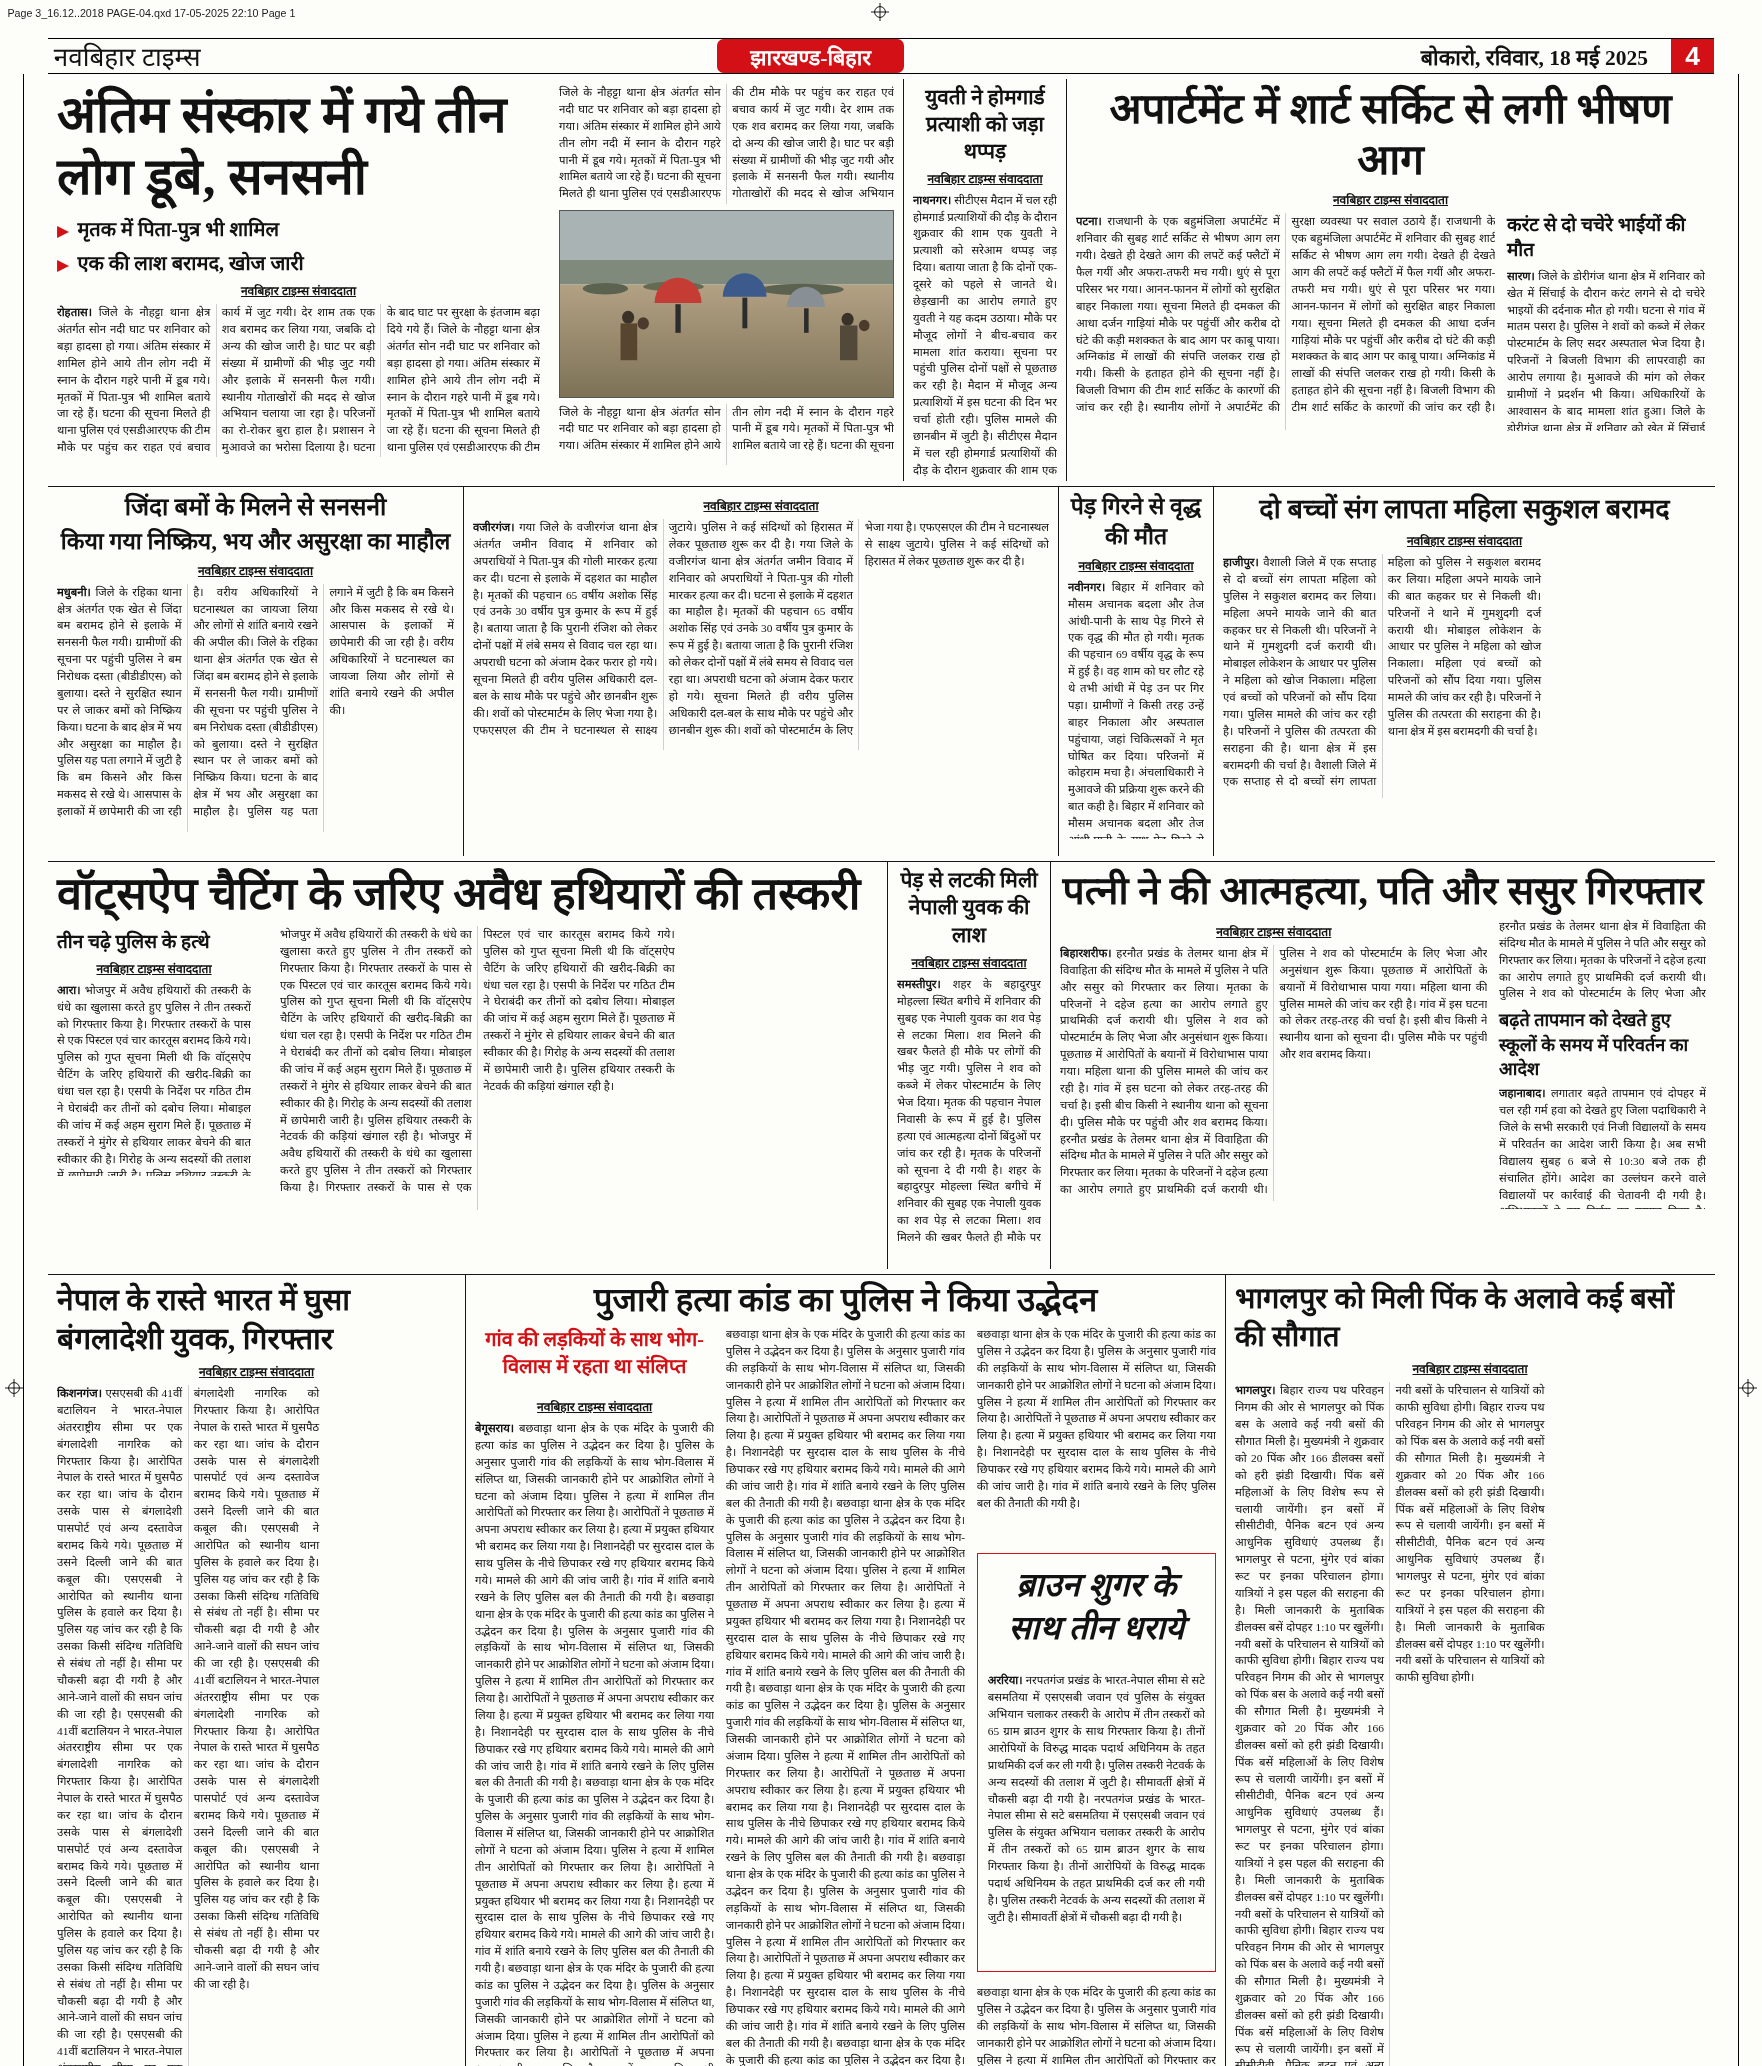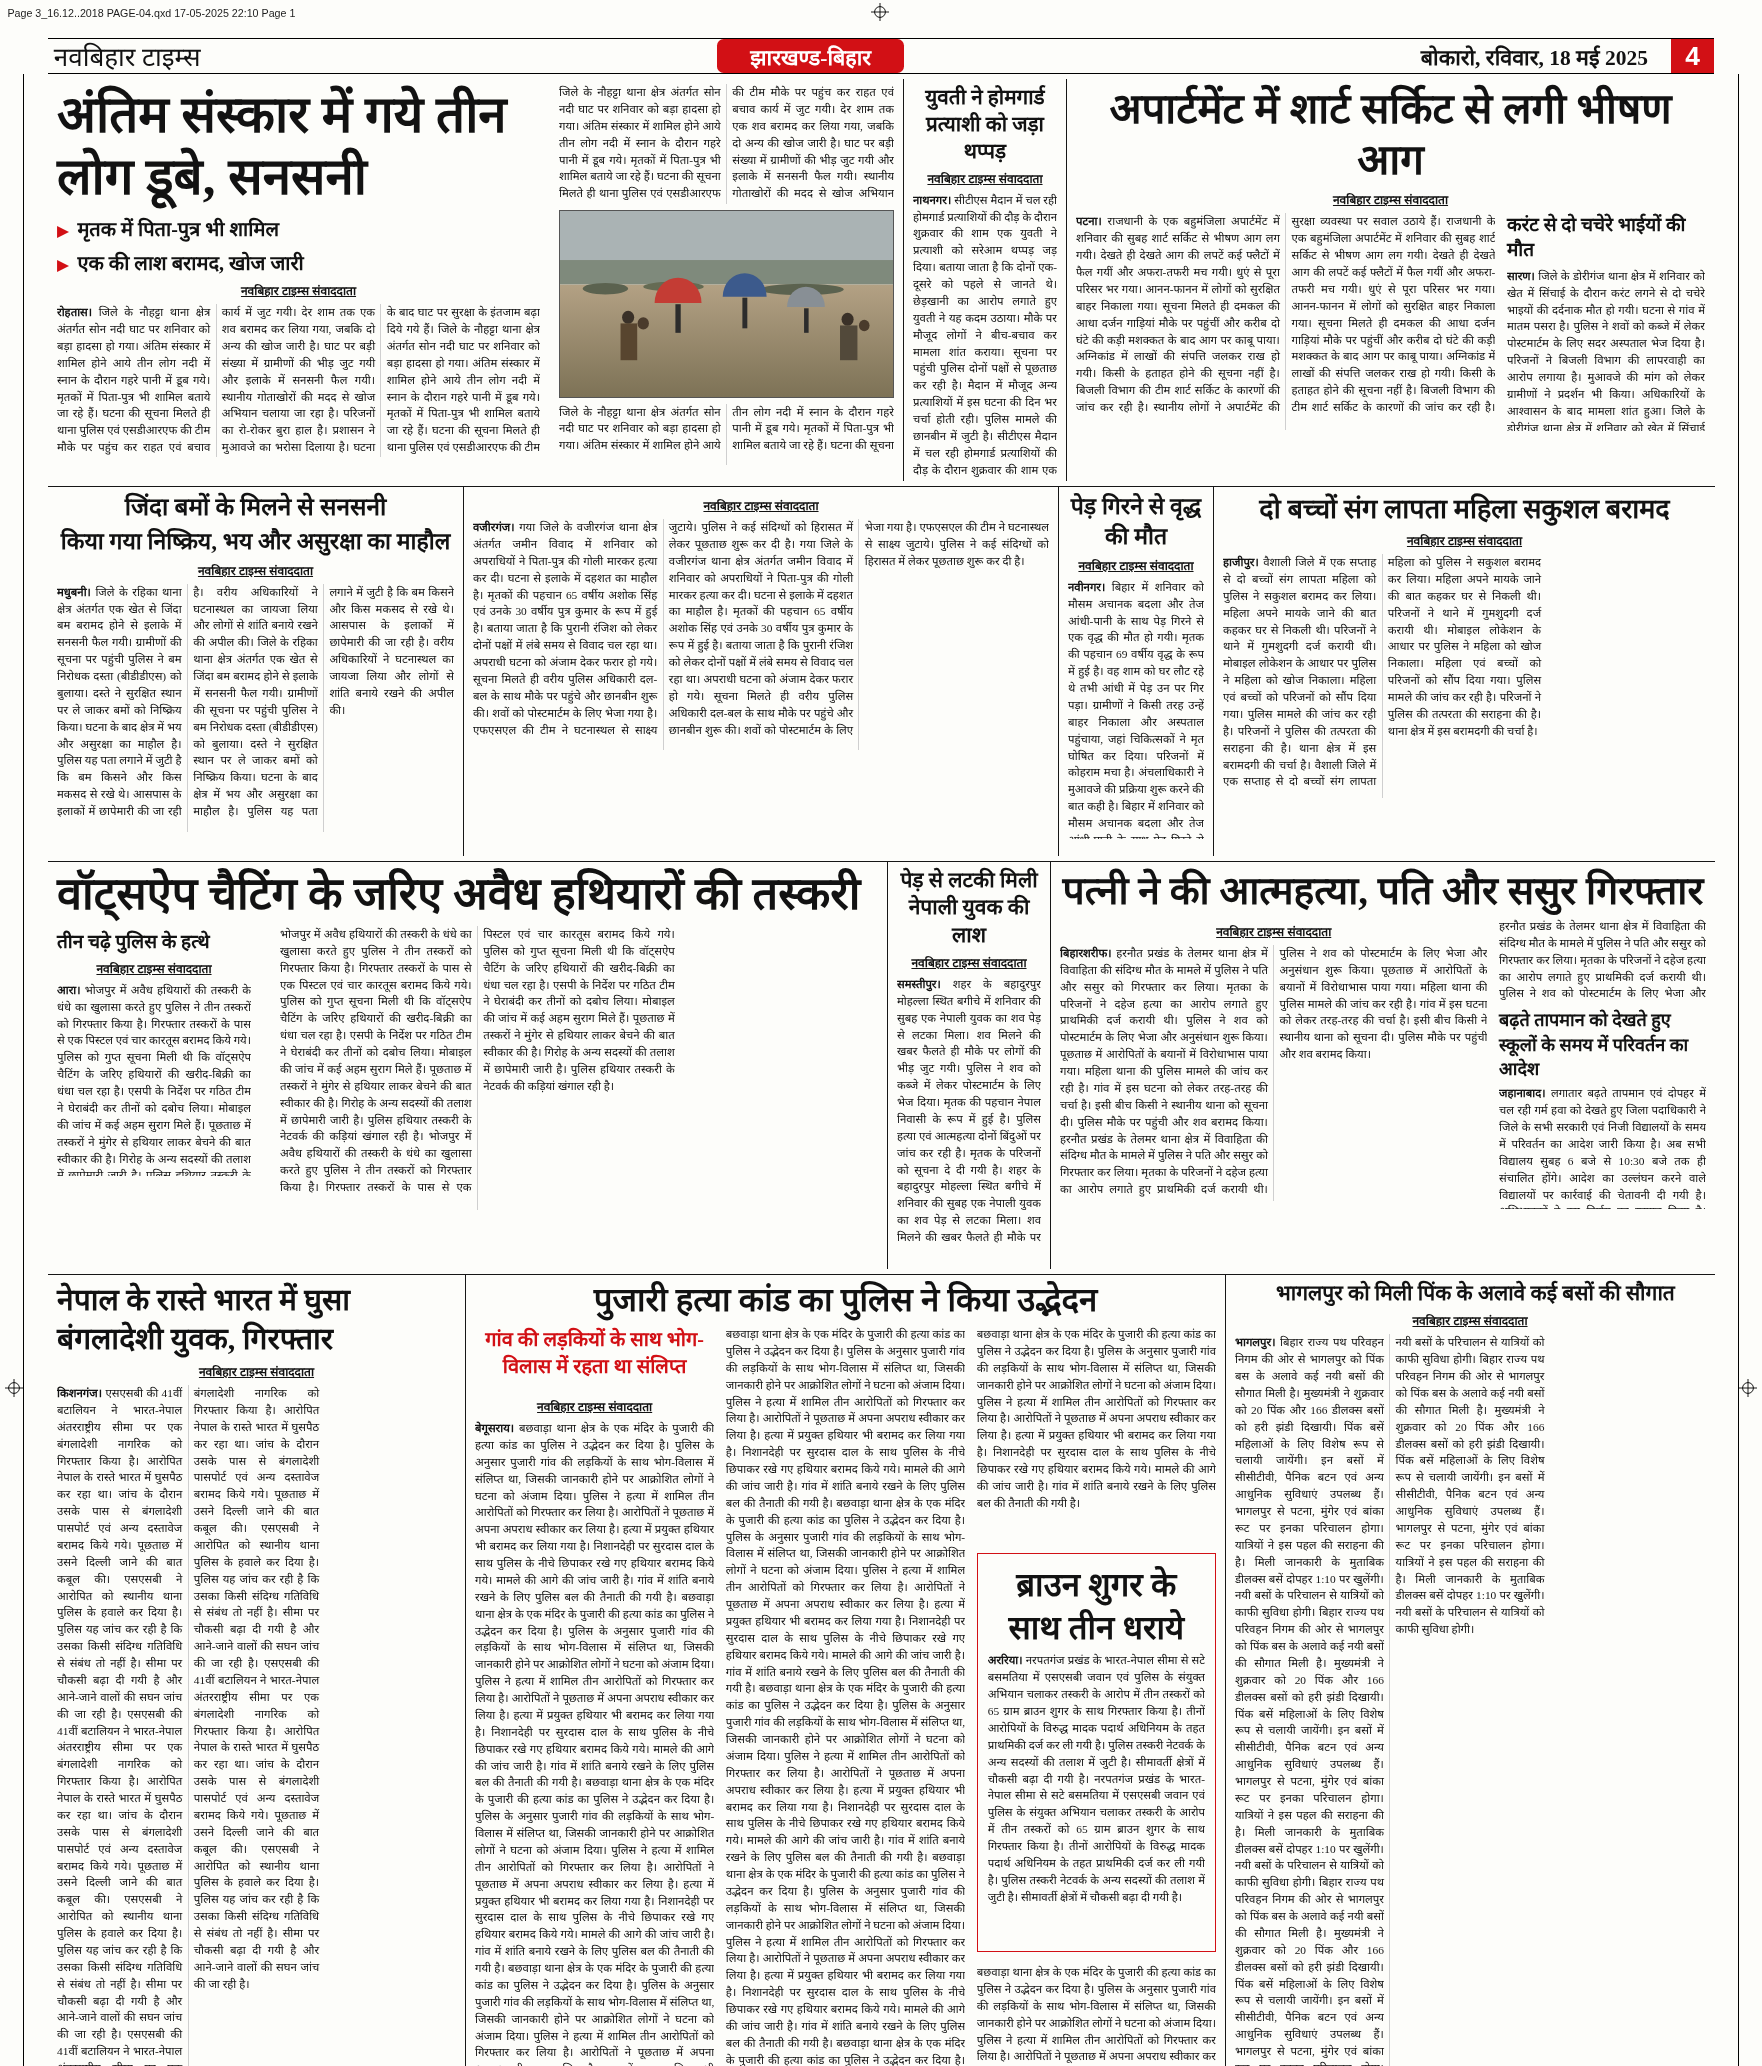--- a/index.html
+++ b/index.html
@@ -70,22 +70,22 @@
   #a-nepali .hl { font-size:21px; text-align:center; line-height:1.3; }
   #a-suicide .hl { font-size:39px; text-align:center; }
   .a10-grid { display:grid; grid-template-columns:1fr 207px; gap:11.6px; height:289px; margin-top:3.3px; }
   .school-hl { font-size:18px; font-weight:bold; line-height:1.35; margin:7.4px 0 4.1px; }
 
   #a-bang .hl { font-size:30px; line-height:1.3; }
   #a-priest .hl { font-size:33px; text-align:center; }
   .a12-grid { display:grid; grid-template-columns:1fr 1fr 1fr; gap:11.6px; height:1413px; margin-top:5.8px; }
   .priest-sub { color:var(--red); font-size:20px; font-weight:bold; text-align:center; line-height:1.35; margin-bottom:18px; }
   .sugar-box { border:1.7px solid var(--red); padding:10px; margin:11.6px 0; }
-  .sugar-box .hl { font-size:21px; text-align:center; line-height:1.3; margin-bottom:3px; }
-  #a-pink .hl { font-size:21px; line-height:1.3;margin-left:41px; }
+  .sugar-box .hl { font-size:21px; text-align:center; line-height:1.3; margin-bottom:23px;font-style:italic; }
+  #a-pink .hl { font-size:29px; line-height:1.3; }
 </style>
 </head>
 <body>
 
 <div class="sheet">
 
   <div class="print-line">Page 3_16.12..2018  PAGE-04.qxd  17-05-2025  22:10  Page 1</div>
 
   <svg class="regmark" style="left:871px; top:3.3px" viewBox="0 0 40 40">
       <circle cx="20" cy="20" r="12" fill="none" stroke="#000" stroke-width="2"></circle>

